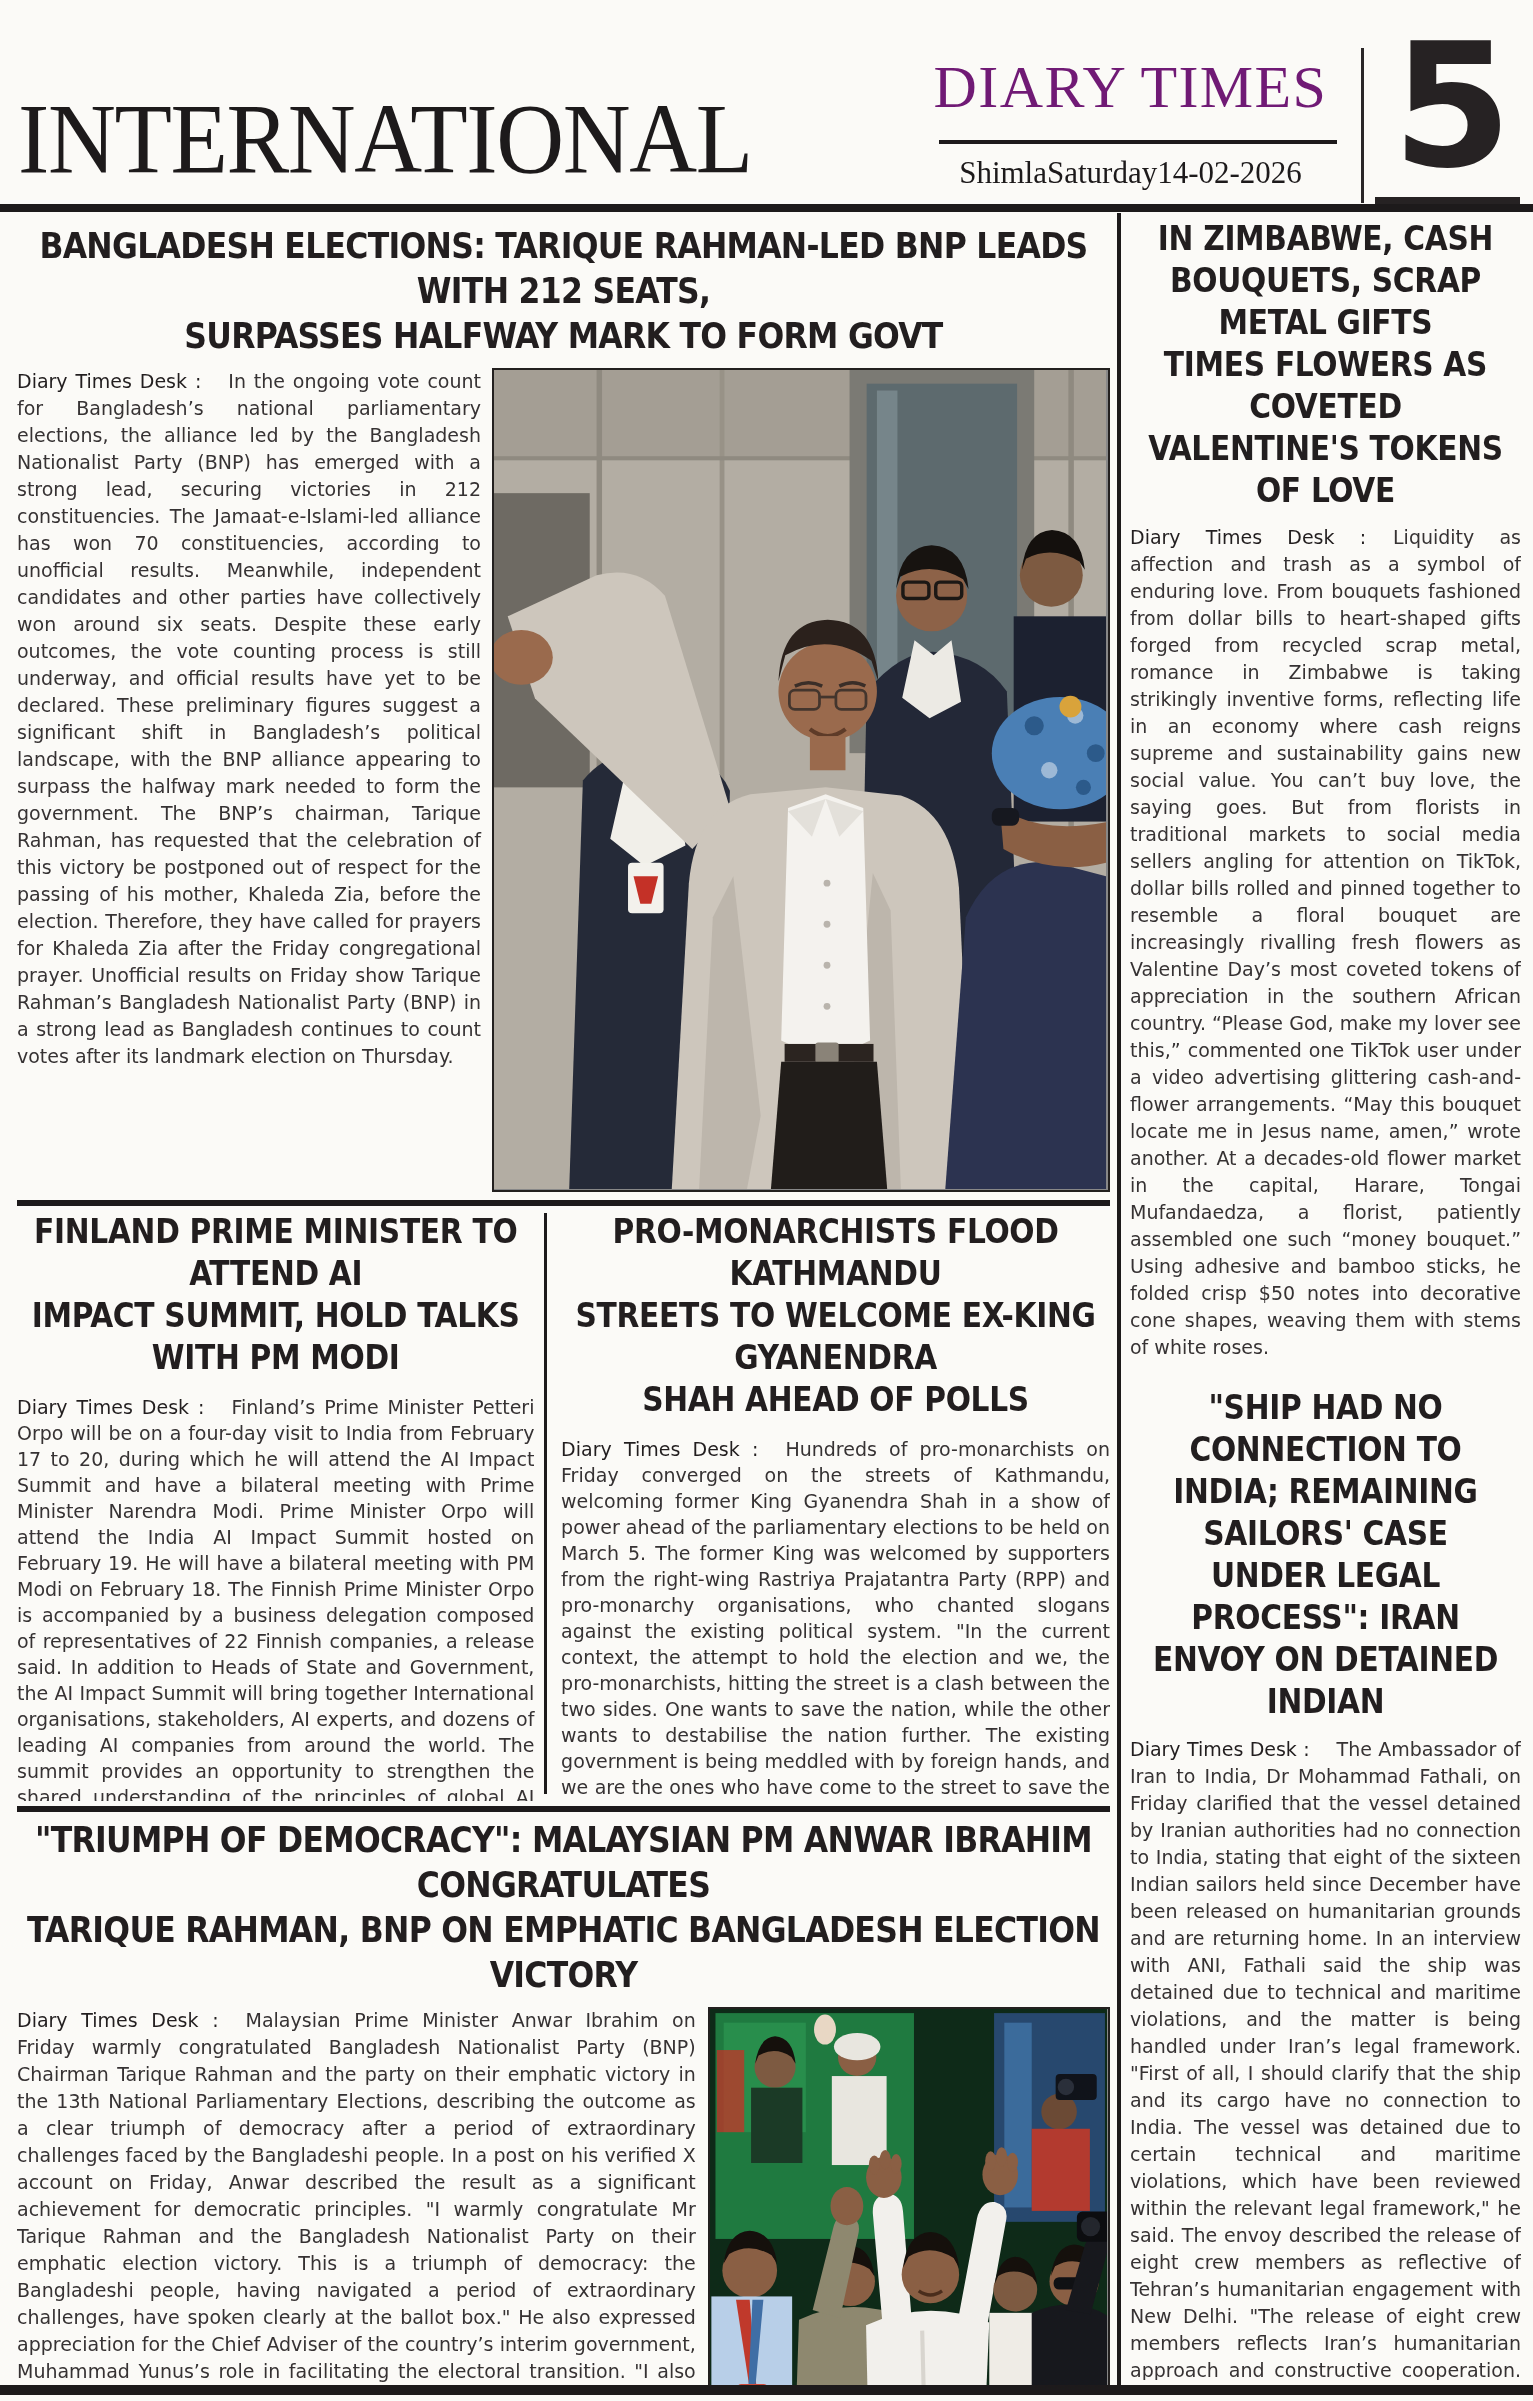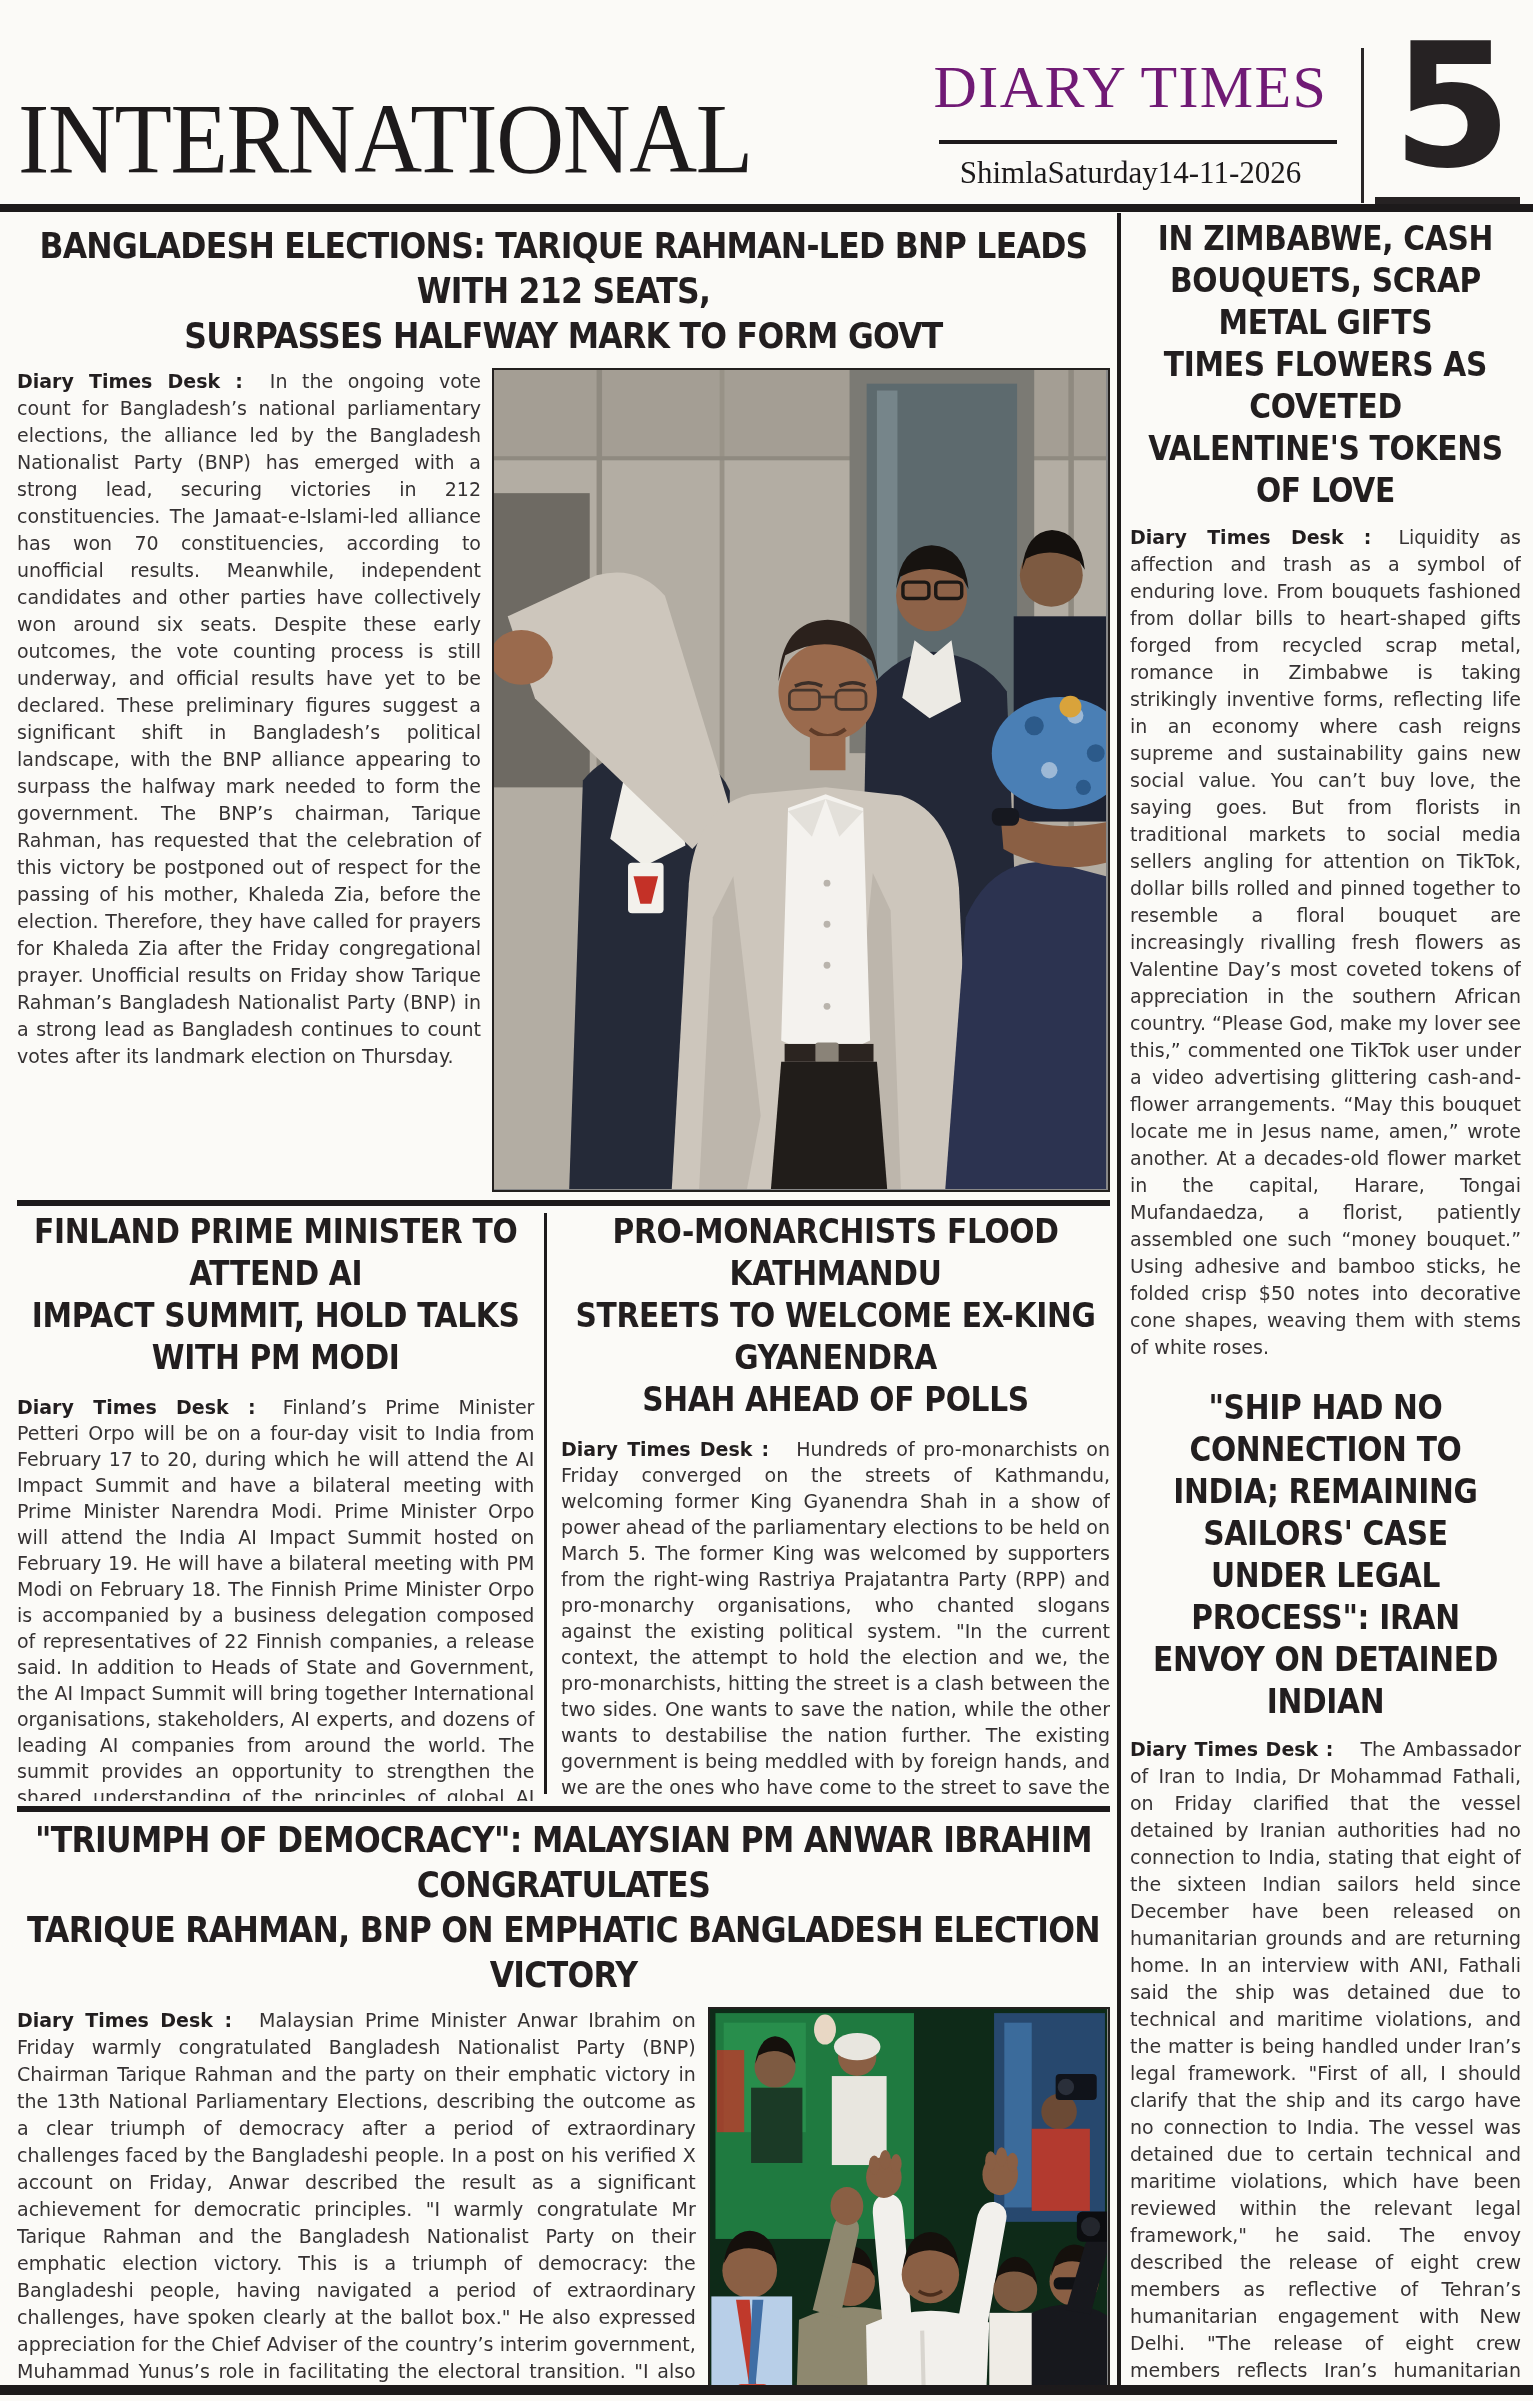--- a/index.html
+++ b/index.html
@@ -22,21 +22,21 @@
   .v-main-divider{position:absolute;left:1117px;top:213px;width:4.1px;height:2172px;background:#1d1a1b;}
   .footer-bar{position:absolute;left:0;top:2385px;width:1533px;height:9.6px;background:#1d1a1b;}
   
   .main-left{position:absolute;left:17px;top:218px;width:1093px;height:2167px;overflow:hidden;}
   .right-col{position:absolute;left:1130px;top:218px;width:391px;height:2162px;overflow:hidden;}
   .h-main{font-size:35px;line-height:45px;font-weight:700;font-stretch:condensed;letter-spacing:-0.7px;
         text-align:center;color:#221e1f;margin:5.5px 0 9.6px;}
   .h-sec{font-size:33px;line-height:42px;font-weight:700;font-stretch:condensed;letter-spacing:-0.3px;
         text-align:center;color:#221e1f;margin:0 0 16.4px;}
   p.body{font-size:19px;line-height:27px;text-align:justify;margin:0;color:#363233;}
-  .lead{font-weight:700;color:#221e1f;padding-right:27px;}
+  .lead{font-weight:400;color:#221e1f;padding-right:27px;}
   .hr{height:6.2px;background:#1d1a1b;margin:5.5px 0 4.8px;}
   .row-main{display:flex;gap:11px;height:826px;overflow:hidden;}
   .col-bangladesh{width:464px;}
   .photo-frame{box-sizing:border-box;border:2.7px solid #23201f;background:#888;flex:none;}
   .photo1{width:618px;height:824px;}
   .band{display:flex;height:590px;overflow:hidden;margin-top:2.7px;}
   .col-finland{width:527px;padding-right:9.6px;box-sizing:border-box;}
   .band .h-sec{margin-bottom:15px;}
   .band p.body{line-height:26px;}
   .vdiv{width:3.4px;background:#1d1a1b;margin:2.7px 0 6.8px;flex:none;}
@@ -52,21 +52,21 @@
 <body>
 
 <div class="page">
 
   <div class="section-title">INTERNATIONAL</div>
   <div class="masthead">DIARY TIMES</div>
   <div class="masthead-rule"></div>
   <div class="dateline">
     <span>Shimla</span>
     <span>Saturday</span>
-    <span>14-11-2026</span>
+    <span>14-02-2026</span>
   </div>
   <div class="header-vline"></div>
   <div class="page-number">5</div>
   <div class="page-number-rule"></div>
   <div class="header-bar"></div>
 
   <div class="v-main-divider"></div>
 
   <div class="main-left">
 

